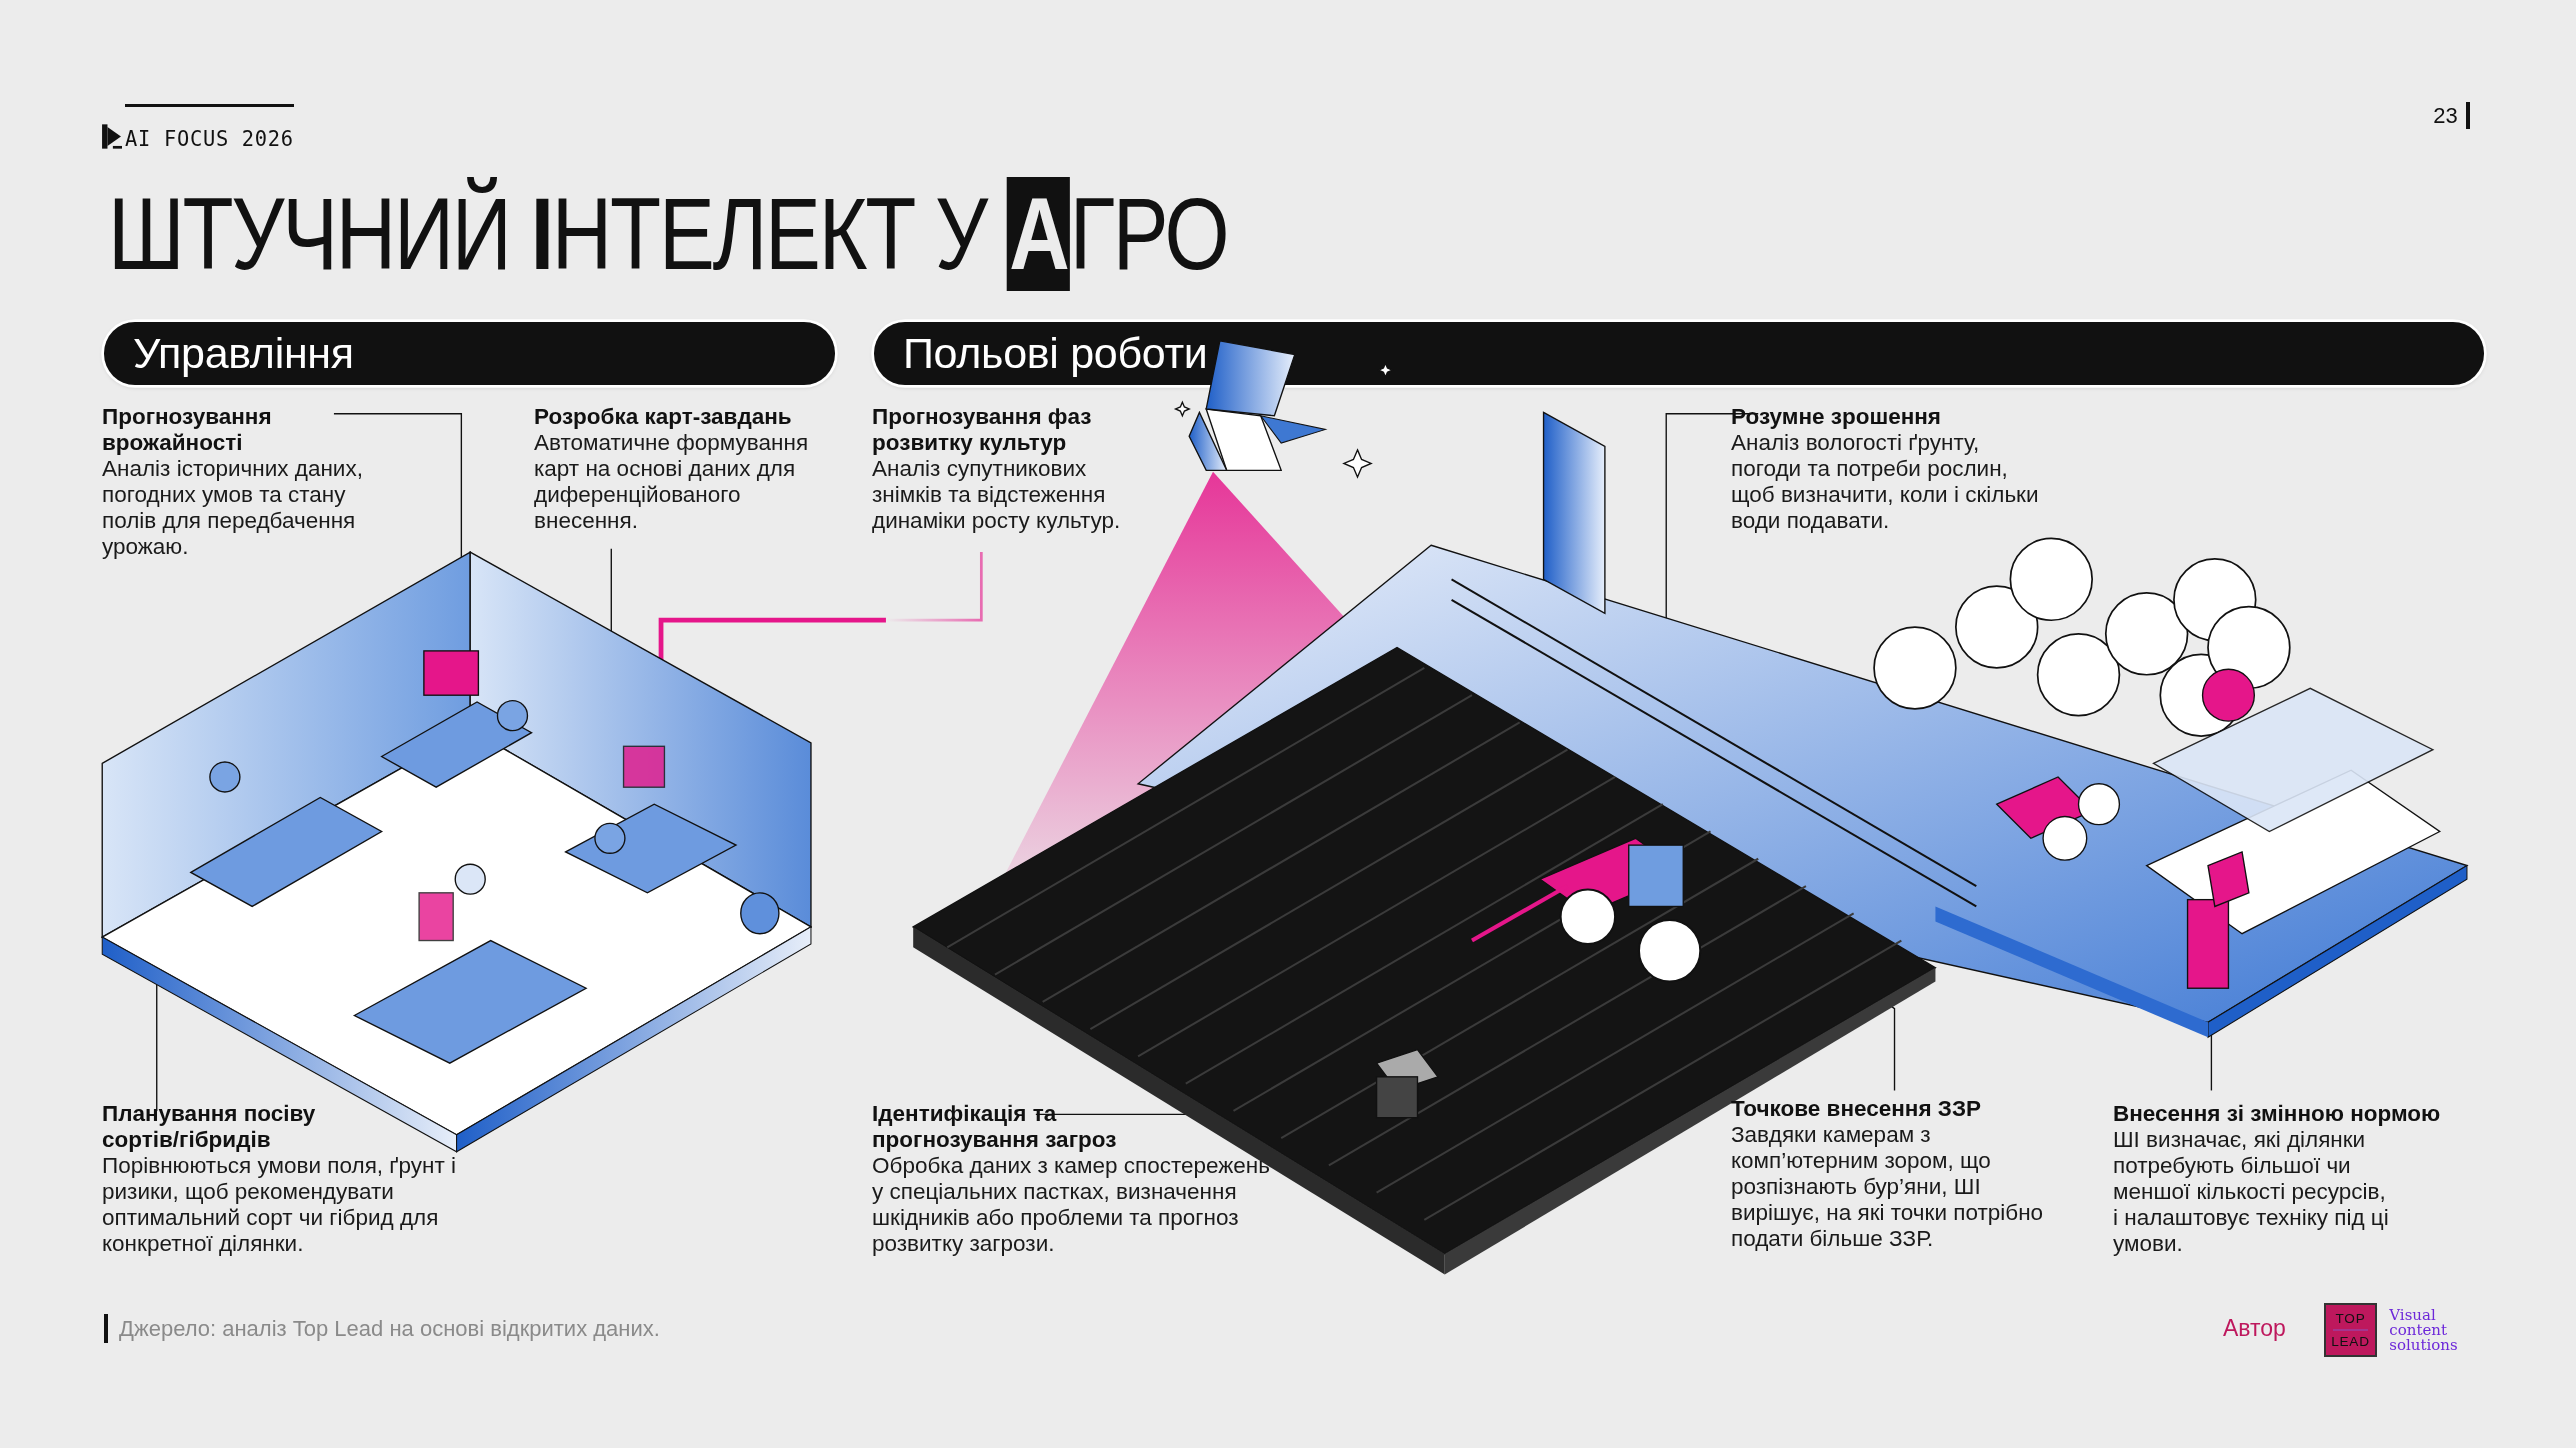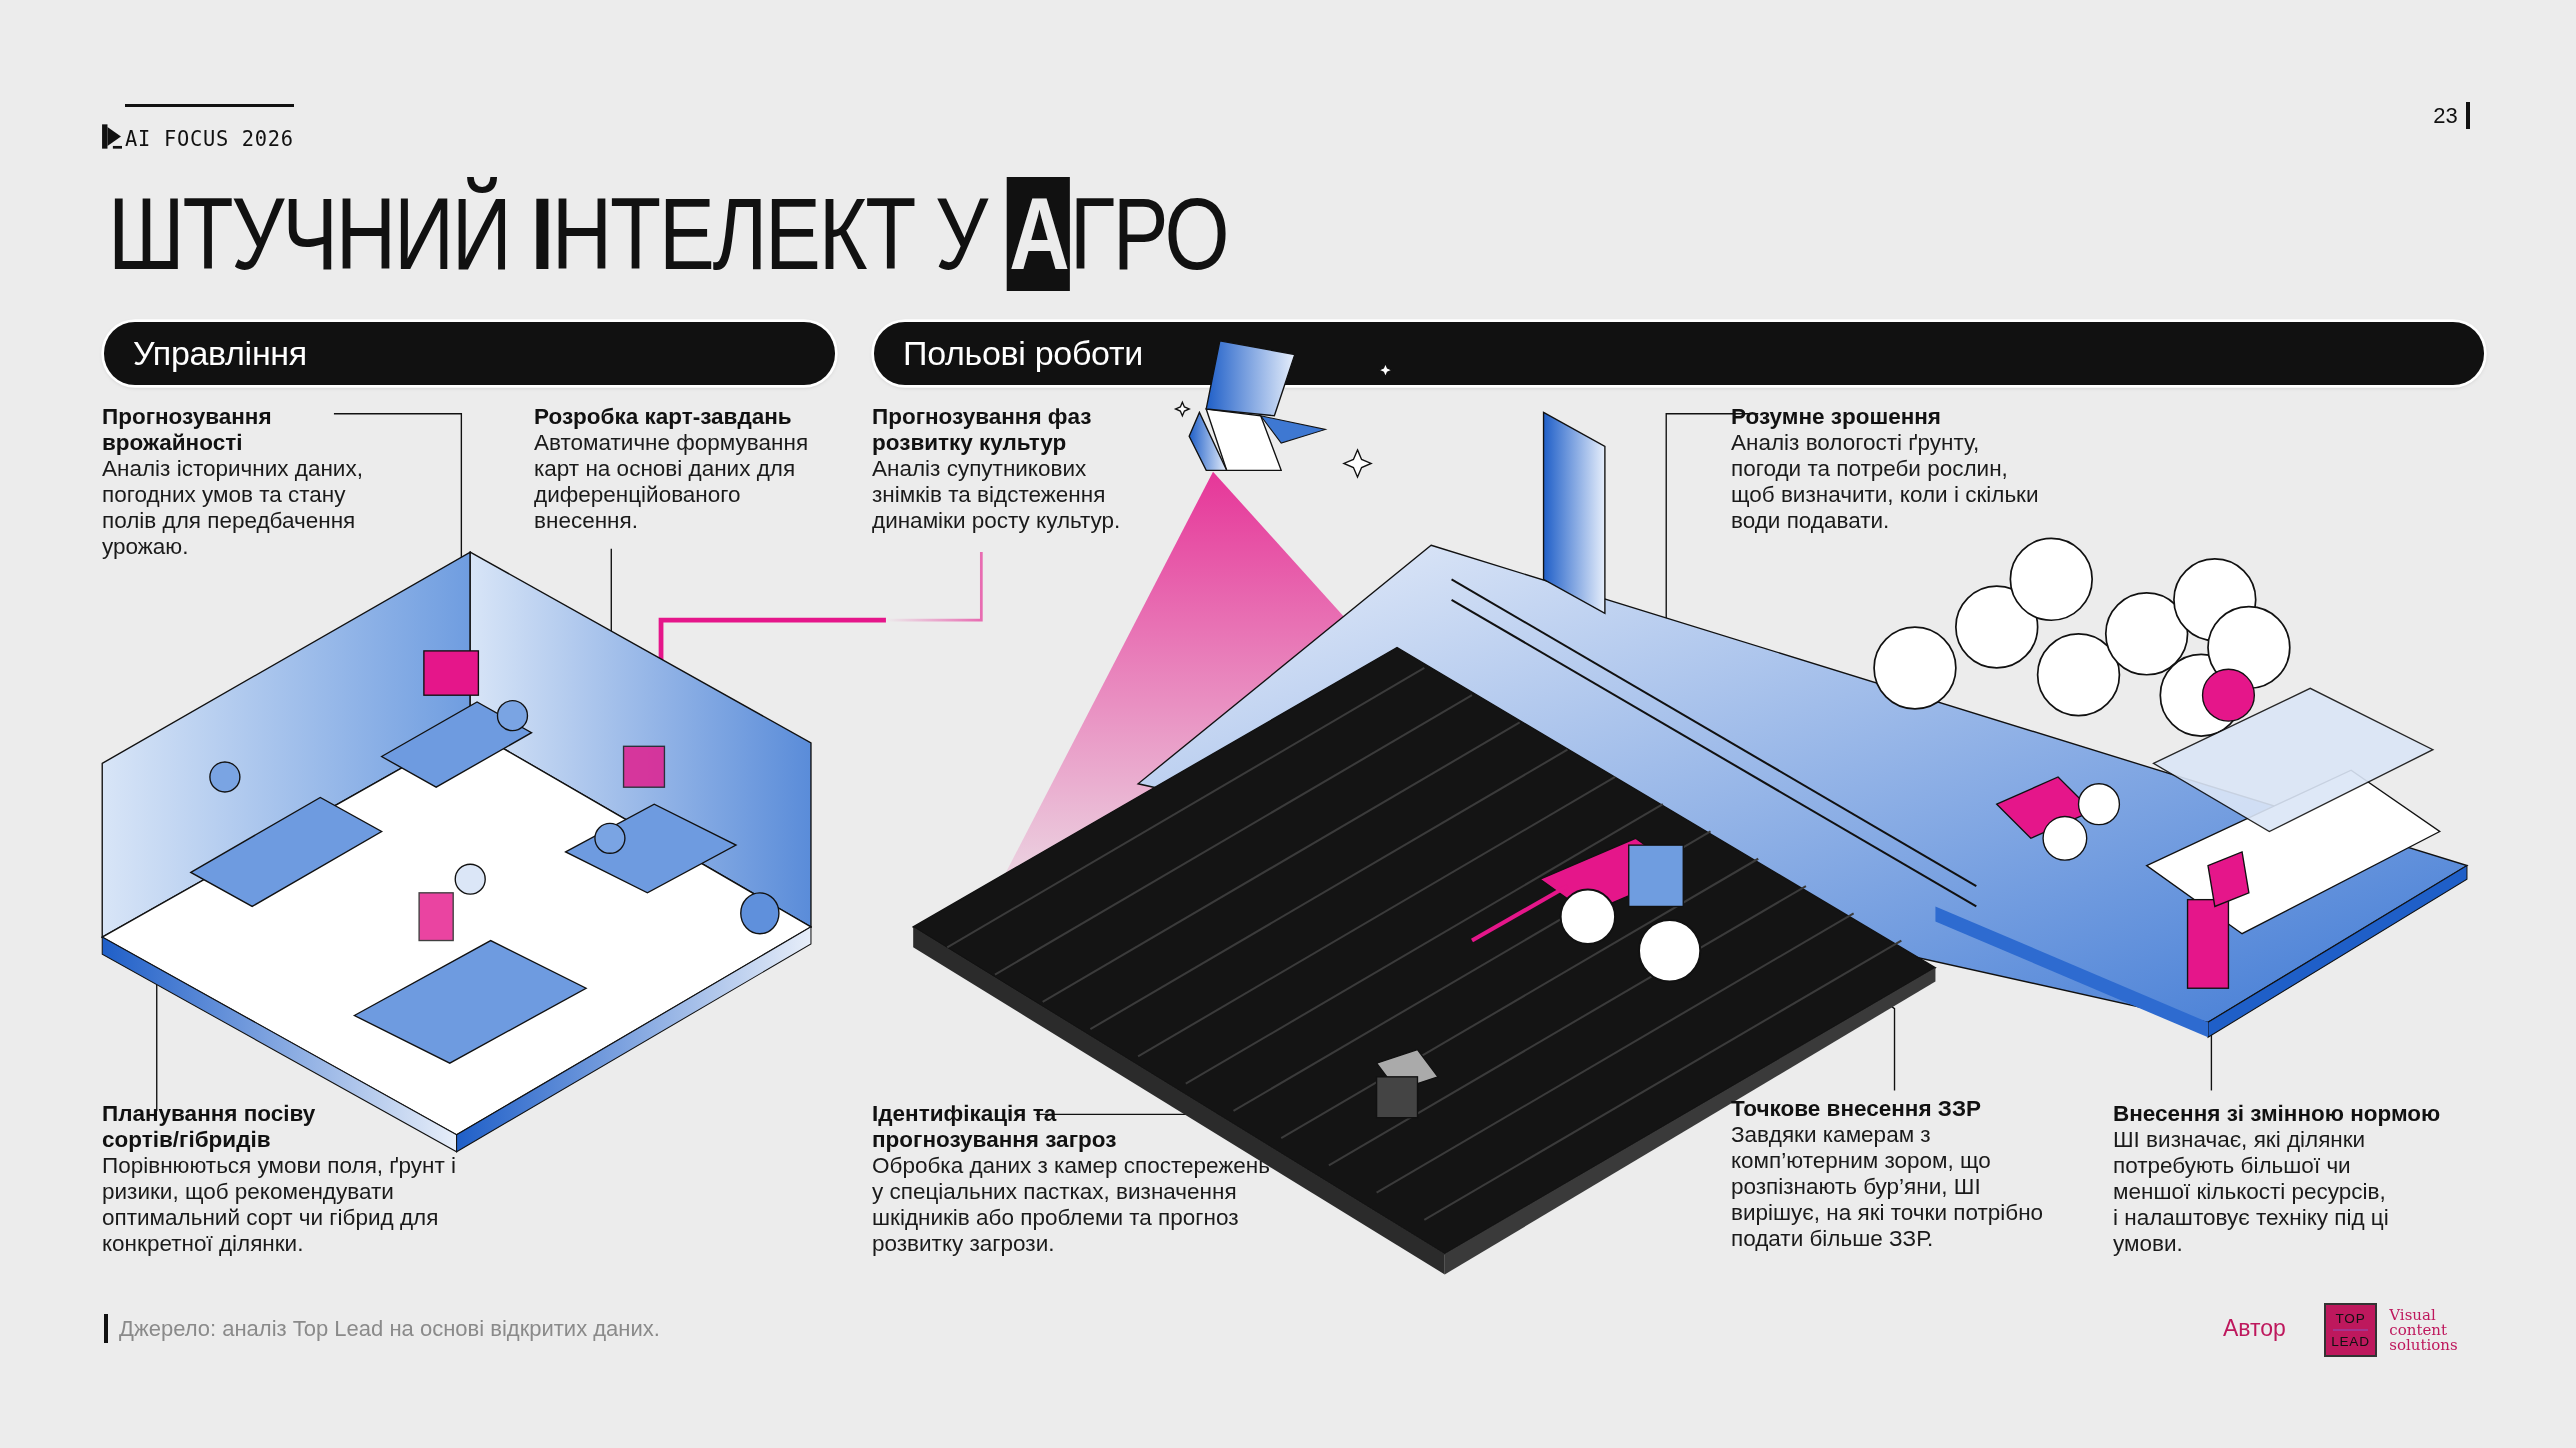--- a/index.html
+++ b/index.html
@@ -11,37 +11,37 @@
   .brand .logo { width:20.4px; height:27px; position:relative; margin-right:2.7px; }
   .brand .txt { font-family:"DejaVu Sans Mono", monospace; font-size:20.4px; letter-spacing:0.7px; line-height:22px;
                 border-top:3.4px solid #111; padding-top:21px; }
   .pageno { right:106px; top:102px; font-size:22px; display:flex; align-items:center; gap:8.2px; }
   .pageno .bar { width:4.1px; height:27px; background:#111; }
   .title { left:108px; top:176px; font-family:"Liberation Sans", sans-serif; font-size:102px; font-weight:400;
            letter-spacing:-2.7px; transform:scaleX(0.82); transform-origin:left top; white-space:nowrap; }
   .title .bi { font-weight:700; }
   
   .pill { background:#111; color:#fff; border-radius:31px; height:63px; display:flex; align-items:center;
-          padding-left:29px; font-size:34px; box-shadow:0 0 0 2.7px #fff, 0 1.4px 5.5px rgba(0,0,0,.25);
+          padding-left:29px; font-size:43px; box-shadow:0 0 0 2.7px #fff, 0 1.4px 5.5px rgba(0,0,0,.25);
           font-weight:300; letter-spacing:-0.3px; }
   .pill-left { left:104px; top:322px; width:702px; }
   .pill-right { left:874px; top:322px; width:1581px; }
   
   .callout { font-size:22.5px; line-height:26px; }
   .callout h4 { margin:0; font-size:22.5px; line-height:26px; font-weight:700; }
   .callout p { margin:0; font-weight:400; color:#1a1a1a; }
   
   .source { left:104px; top:1314px; font-size:22px; color:#8a8a8a; display:flex; align-items:center; gap:11px; }
   .source .bar { width:4.1px; height:29px; background:#111; }
   .author { left:2223px; top:1315px; font-size:23px; color:#be185d; }
   .toplead { left:2324px; top:1303px; display:flex; align-items:center; gap:12.3px; }
   .tl-box { width:49px; height:50px; border:2px solid #333; background:#be185d; display:flex; flex-direction:column;
             align-items:center; justify-content:center; font-size:13.6px; letter-spacing:0.7px; color:#111; }
   .tl-box .sep { width:35px; height:2px; background:#a4358e; margin:2.7px 0; }
-  .tl-text { font-family:"DejaVu Serif", serif; font-size:15px; line-height:15px; color:#be185d; }
+  .tl-text { font-family:"DejaVu Serif", serif; font-size:15px; line-height:15px; color:#6d28d9; }
   svg.illus { position:absolute; left:0; top:0; }
 </style>
 </head>
 <body>
 
 <div class="abs brand">
   <div class="logo">
     <svg width="20.4" height="27" viewBox="0 0 30 40">
       <rect x="0" y="2" width="8" height="36" fill="#111"></rect>
       <polygon points="8,6 28,20 8,34" fill="#111"></polygon>

